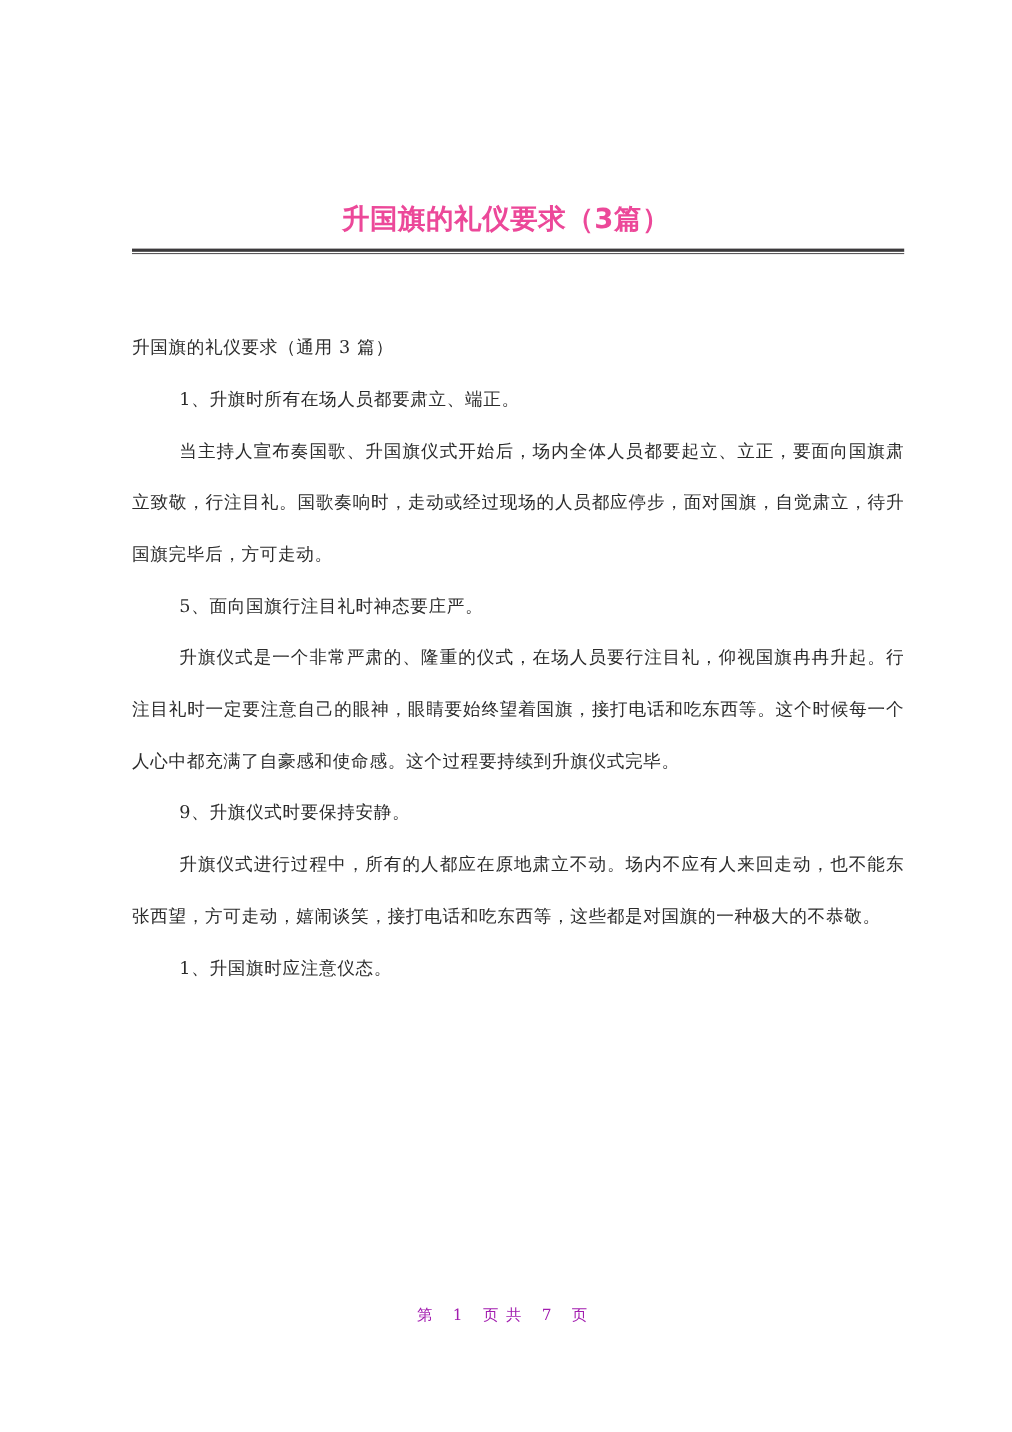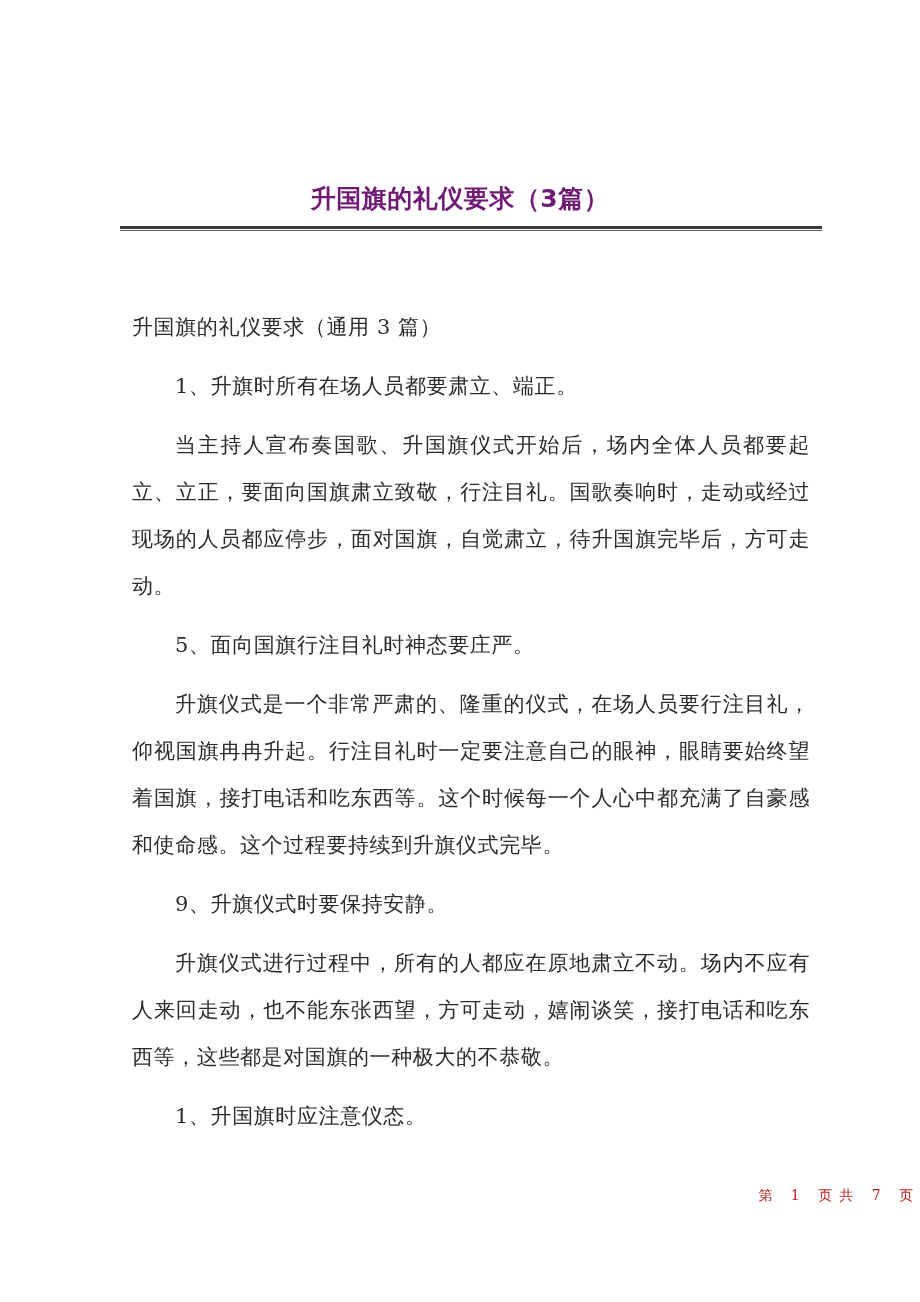--- a/index.html
+++ b/index.html
@@ -21,21 +21,21 @@
   
   .doc-title {
     position: absolute;
     left: 0;
     top: 182px;
     width: 920px;
     text-align: center;
     font-family: "DejaVu Sans", "Liberation Sans", sans-serif;
     font-size: 25px;
     font-weight: bold;
-    color: #701a75;
+    color: #ec4899;
     letter-spacing: 0.5px;
     line-height: 34px;
     white-space: nowrap;
   }
 
   
   .title-rule {
     position: absolute;
     left: 120px;
     top: 226px;
@@ -61,48 +61,48 @@
   
   .body-block {
     position: absolute;
     left: 120px;
     top: 292px;
     width: 702px;
   }
 
   .para {
     font-family: "DejaVu Serif", "Liberation Serif", serif;
-    font-size: 21px;
+    font-size: 16px;
     line-height: 47px;
     color: #2b2b2b;
     text-align: justify;
     text-justify: inter-character;
-    margin: 12px;
+    margin: 0;
     letter-spacing: 0.6px;
     word-break: break-all;
   }
 
   .para.flush {
     text-indent: 0;
   }
 
   .para.indent {
     text-indent: 43px;
   }
 
   
   .footer {
     position: absolute;
     left: 0;
     top: 1187px;
     width: 920px;
-    text-align: right;
+    text-align: center;
     font-family: "DejaVu Serif", "Liberation Serif", serif;
     font-size: 14px;
-    color: #b91c1c;
+    color: #a21caf;
     letter-spacing: 7px;
     white-space: nowrap;
   }
 </style>
 </head>
 <body>
 
 <div class="page">
 
   <div class="doc-title">升国旗的礼仪要求（3篇）</div>

